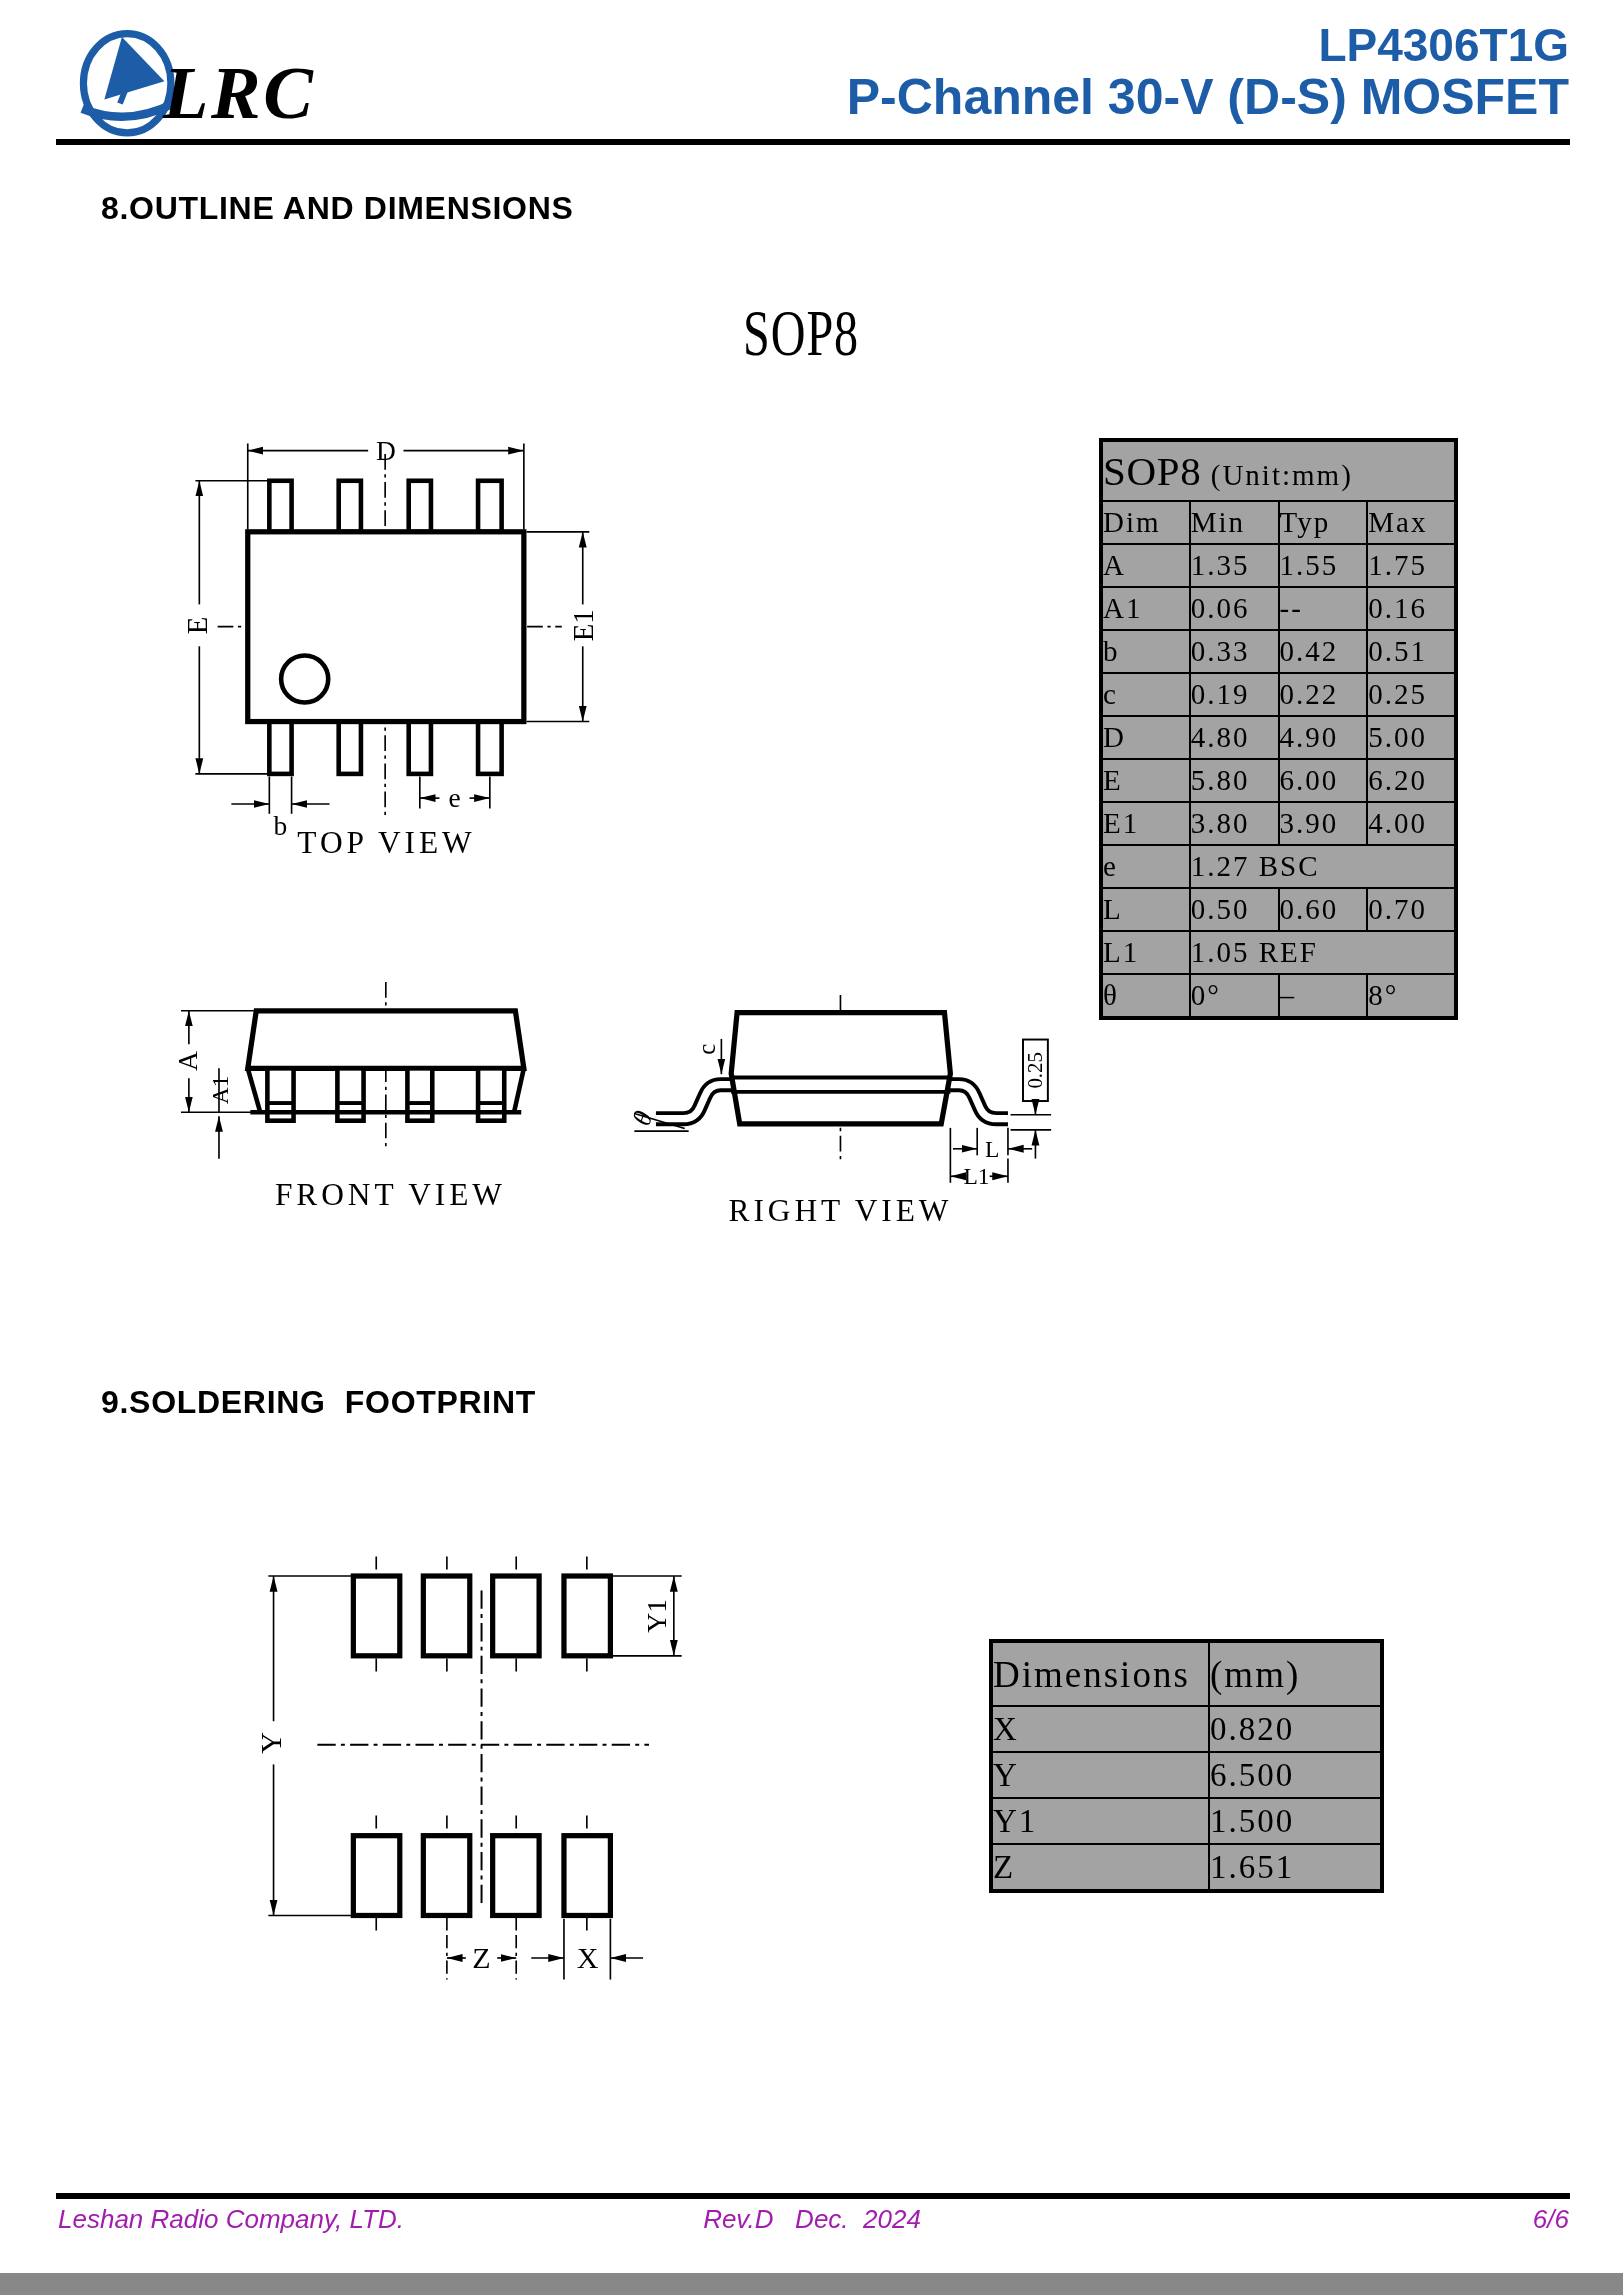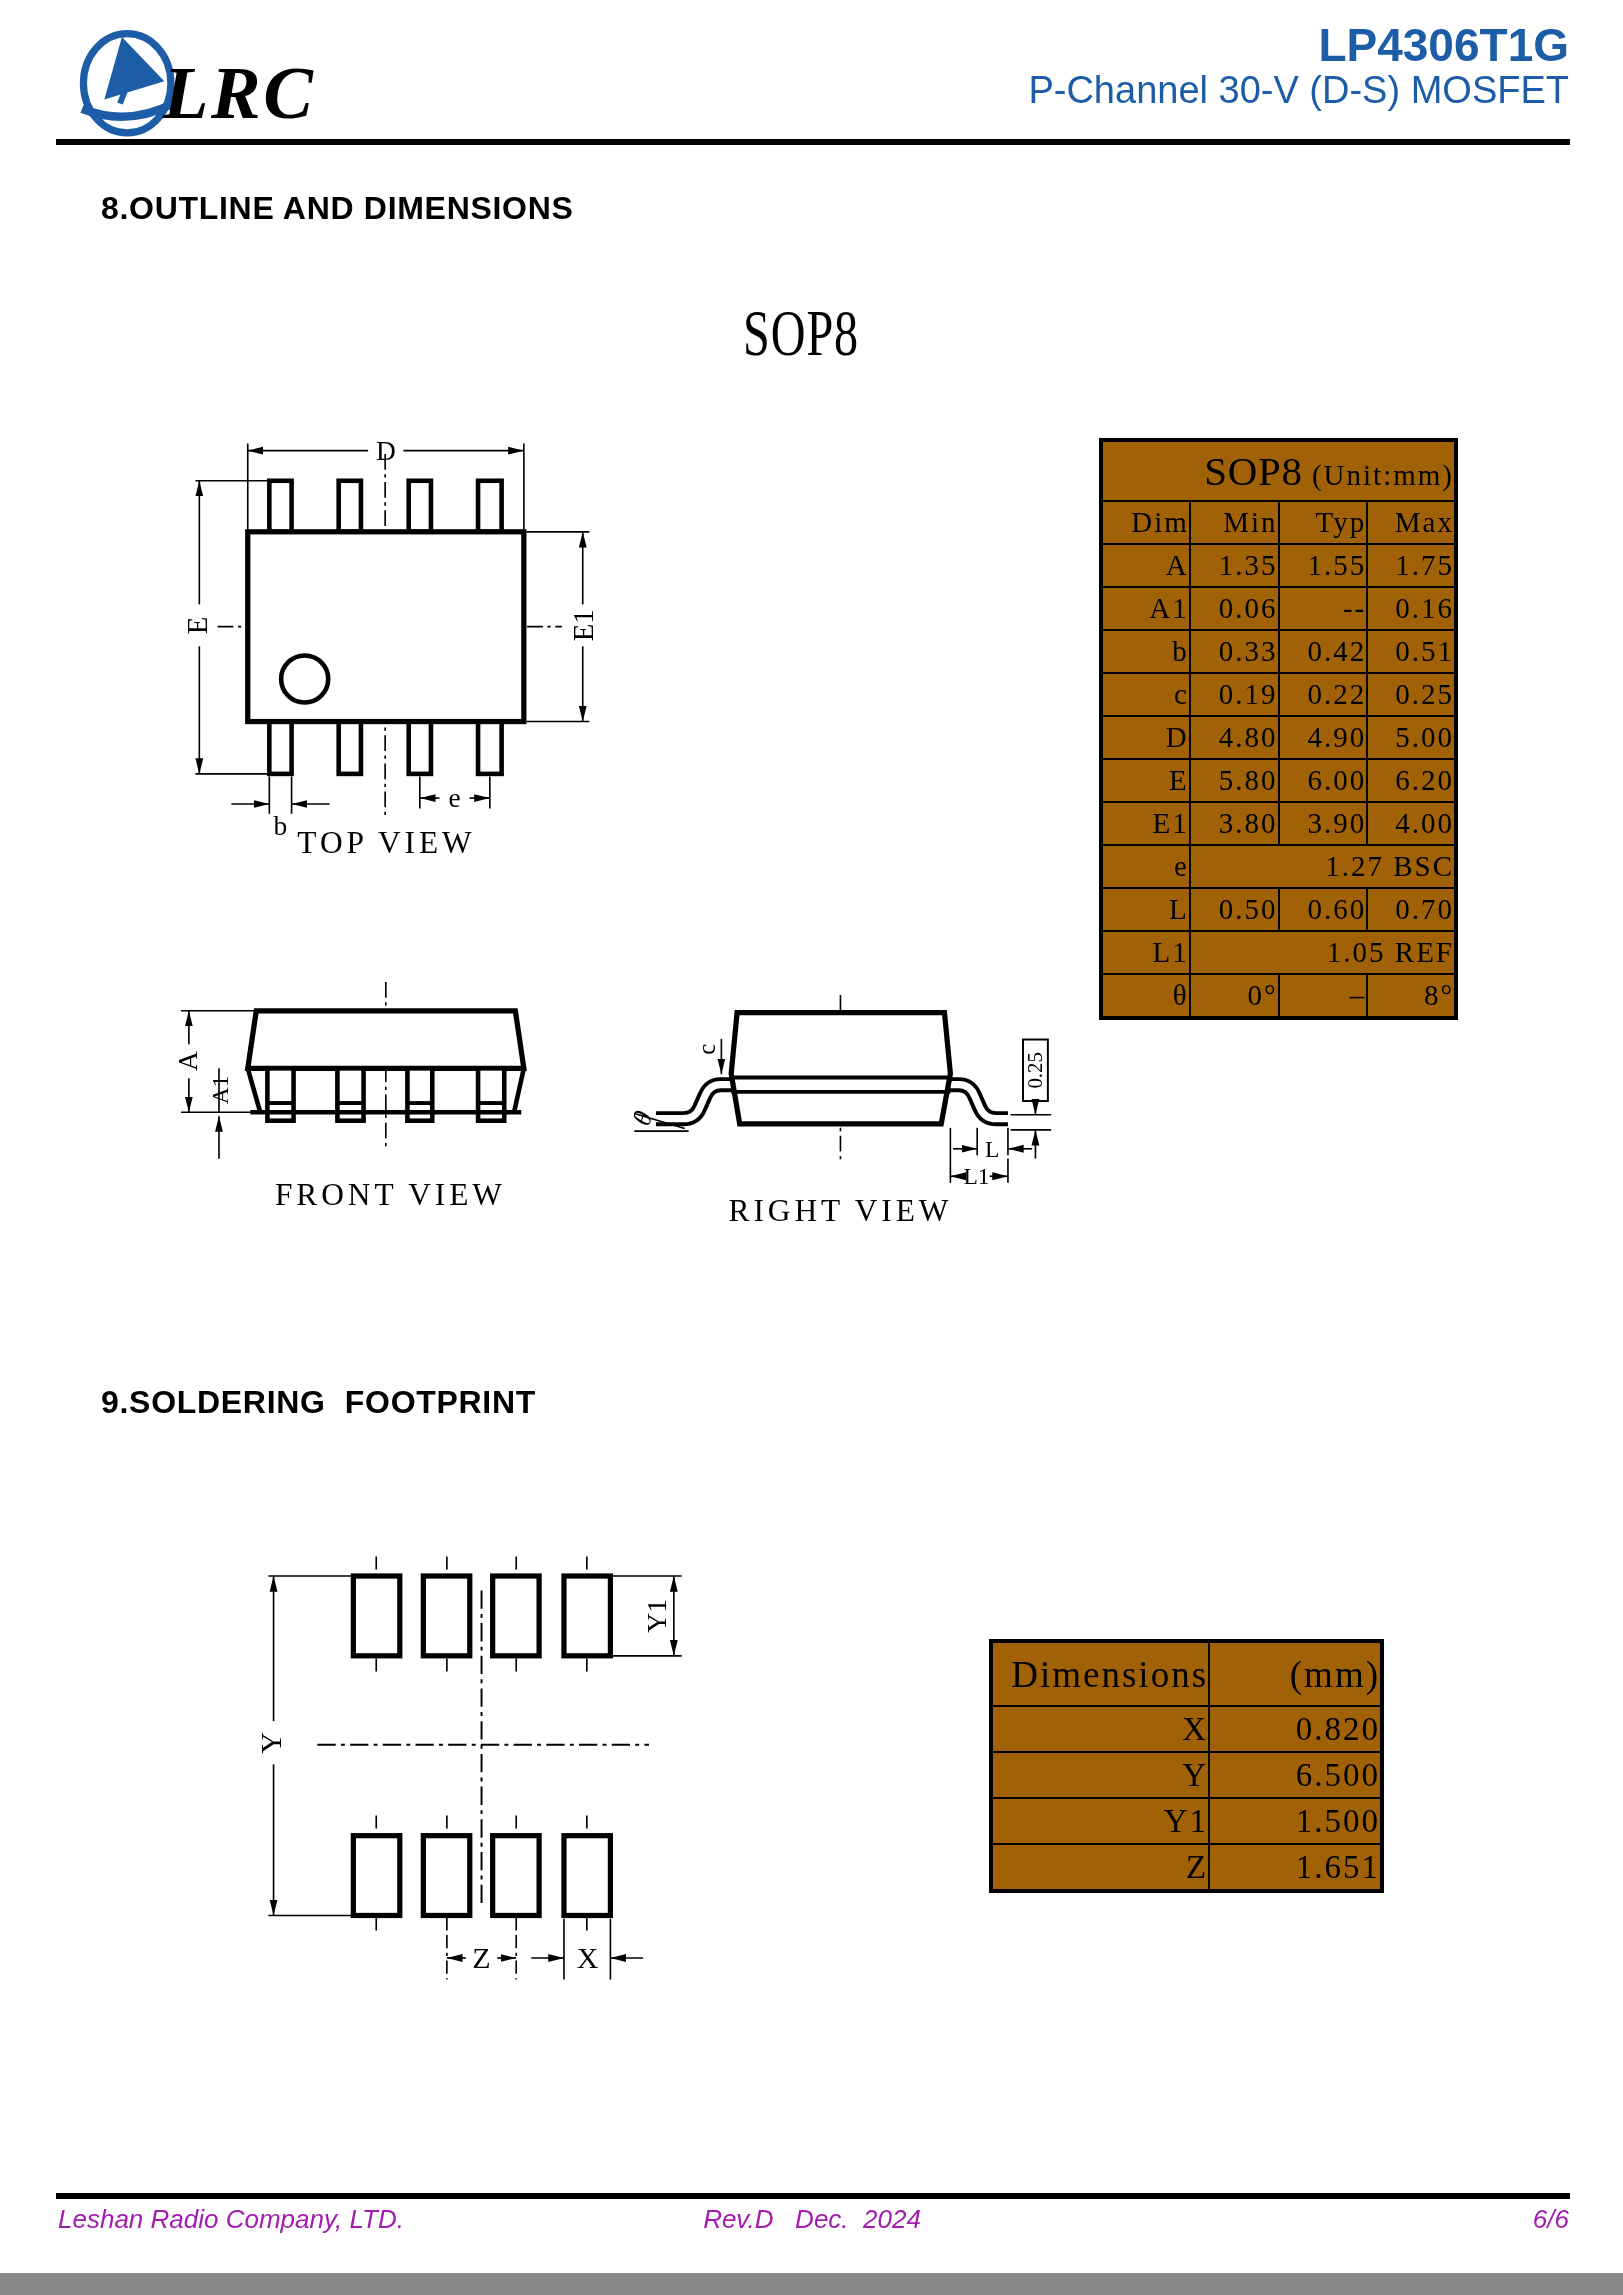--- a/index.html
+++ b/index.html
@@ -2,30 +2,30 @@
 <html style="font-size:10.5px"><head>
 <meta charset="utf-8">
 <style>
   html,body{margin:0;padding:0;background:#888;}
   #page{position:relative;width:1623px;height:2273px;background:#ffffff;overflow:hidden;
         font-family:"Liberation Sans",sans-serif;color:#000;}
   .abs{position:absolute;}
   
   #titleblock{position:absolute;right:54px;top:19.6px;text-align:right;color:#1d5da7;}
   #titleblock .t1{font-size:46px;font-weight:bold;line-height:1.1;}
-  #titleblock .t2{font-size:38px;font-weight:normal;line-height:1.1;}
+  #titleblock .t2{font-size:50px;font-weight:bold;line-height:1.1;}
   .rule{position:absolute;left:56px;width:1514px;height:5.9px;background:#000;}
   
   .h-sec{position:absolute;left:101px;font-size:32px;font-weight:bold;color:#000;white-space:pre;letter-spacing:0.7px;}
   
   #pkg-title{position:absolute;left:743px;top:296px;font-family:"Liberation Serif",serif;
              font-size:65px;transform:scaleX(0.74);transform-origin:left;letter-spacing:1.3px;}
   
-  table.cad{border-collapse:collapse;table-layout:fixed;background:#a16207;
-            font-family:"Liberation Serif",serif;text-align:right;}
+  table.cad{border-collapse:collapse;table-layout:fixed;background:#a3a3a3;
+            font-family:"Liberation Serif",serif;text-align:left;}
   table.cad td{border:2.6px solid #000;letter-spacing:2px;padding:0;}
   #dimtable{position:absolute;left:1099px;top:438px;}
   #dimtable table{width:359px;border:4.6px solid #000;}
   #dimtable td{height:41px;font-size:29px;}
   #dimtable .ttl{height:58px;font-size:29px;}
   #dimtable .ttl .big{font-size:41px;letter-spacing:0.7px;}
   #fptable{position:absolute;left:989px;top:1639px;}
   #fptable table{width:395px;border:4.6px solid #000;}
   #fptable td{height:44px;font-size:33px;}
   #fptable .hd{height:62px;font-size:37px;}

